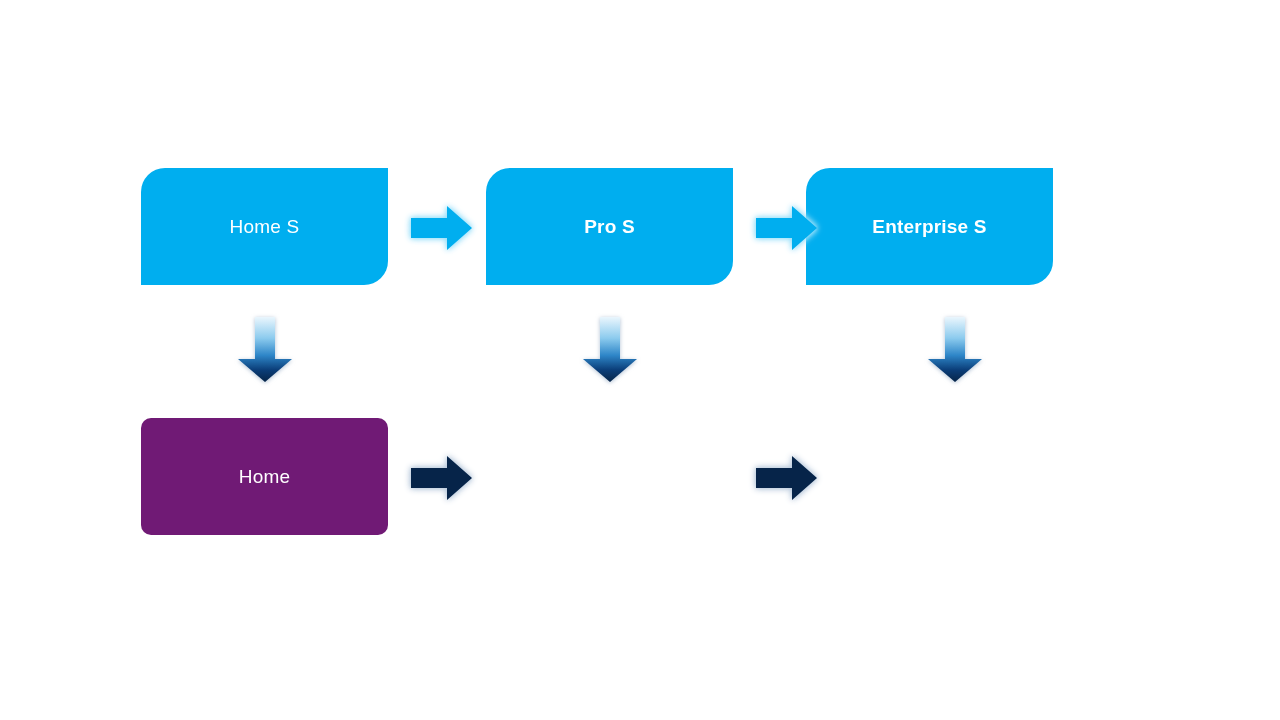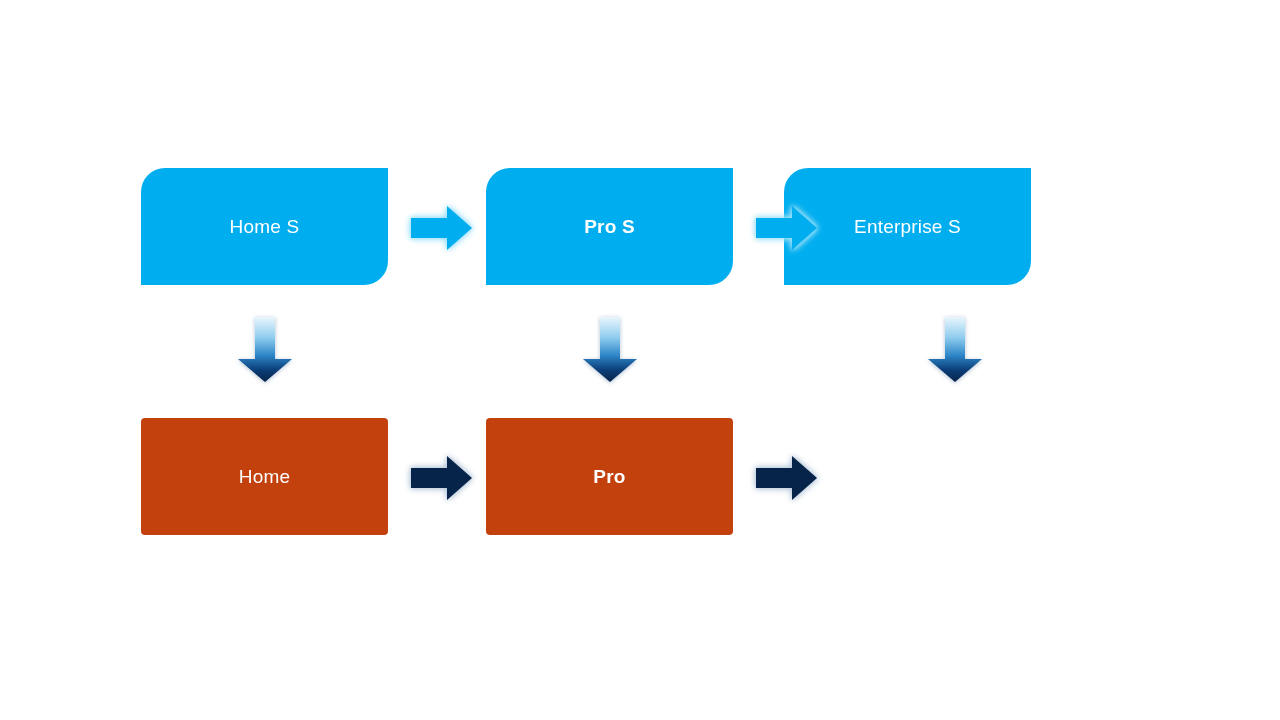--- a/index.html
+++ b/index.html
@@ -22,26 +22,26 @@
     font-size: 19px;
     letter-spacing: 0.2px;
   }
   .box-top {
     top: 168px;
     background: #00AEEF;
     border-radius: 24px 0 24px 0;
   }
   .box-bottom {
     top: 418px;
-    background: #c2410c;
-    border-radius: 4px;
+    background: #701a75;
+    border-radius: 10px;
   }
   .col-0 { left: 141px; }
   .col-1 { left: 486px; font-weight: bold; }
-  .col-2 { left: 784px; }
+  .col-2 { left: 806px; font-weight: bold; }
 
   .h-arrow { position: absolute; width: 62px; height: 46px; }
   .h-arrow-top-row    { top: 205px; }
   .h-arrow-bottom-row { top: 455px; }
   .h-arrow-gap-0 { left: 411px; }
   .h-arrow-gap-1 { left: 756px; }
 
   .arrow-cyan {
     filter: drop-shadow(0 0 3px #8fdcf9) drop-shadow(0 0 2px #b9eafc);
   }
@@ -69,23 +69,20 @@
   </div>
   <div class="box box-top col-1">
     <span class="label">Pro S</span>
   </div>
   <div class="box box-top col-2">
     <span class="label">Enterprise S</span>
   </div>
 
   <div class="box box-bottom col-0">
     <span class="label">Home</span>
-  </div>
-  <div class="box box-bottom col-1">
-    <span class="label">Pro</span>
   </div>
 
   <svg class="h-arrow h-arrow-top-row h-arrow-gap-0 arrow-cyan" viewBox="0 0 62 46" aria-hidden="true">
     <polygon points="0,13 36,13 36,1 61,23 36,45 36,33 0,33" fill="#00AEEF"></polygon>
   </svg>
   <svg class="h-arrow h-arrow-top-row h-arrow-gap-1 arrow-cyan" viewBox="0 0 62 46" aria-hidden="true">
     <polygon points="0,13 36,13 36,1 61,23 36,45 36,33 0,33" fill="#00AEEF"></polygon>
   </svg>
 
   <svg class="h-arrow h-arrow-bottom-row h-arrow-gap-0 arrow-navy" viewBox="0 0 62 46" aria-hidden="true">

